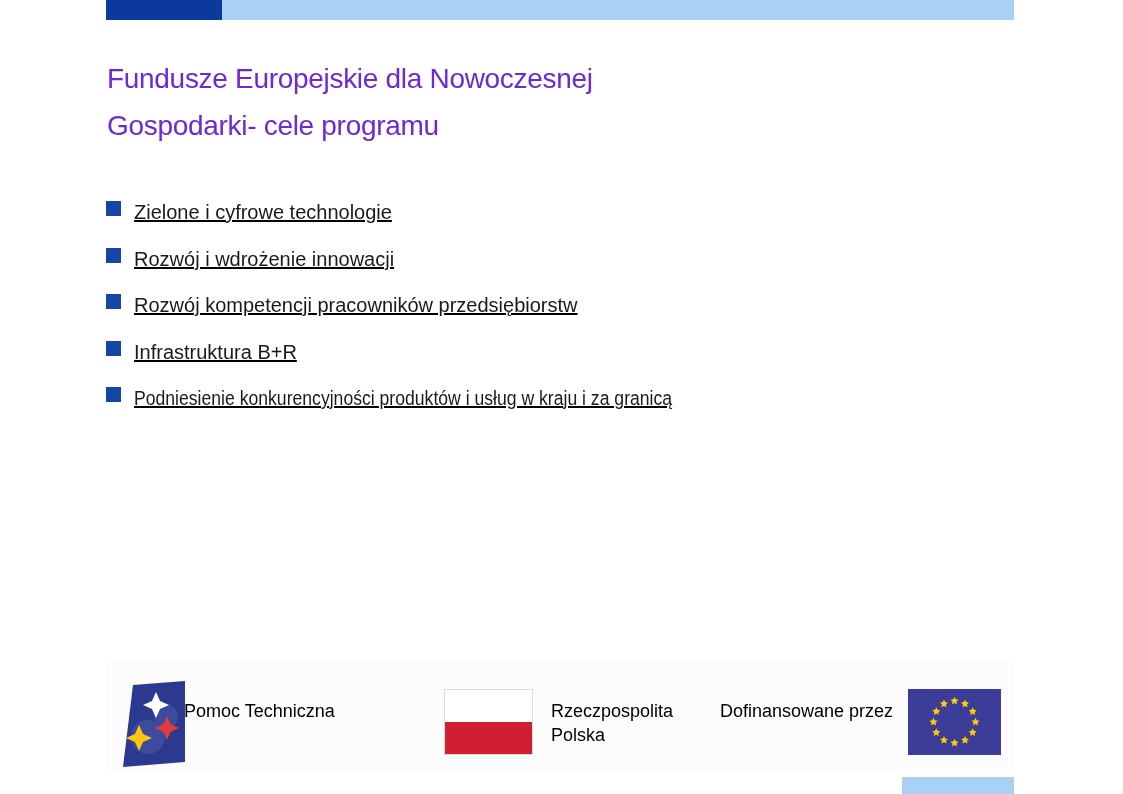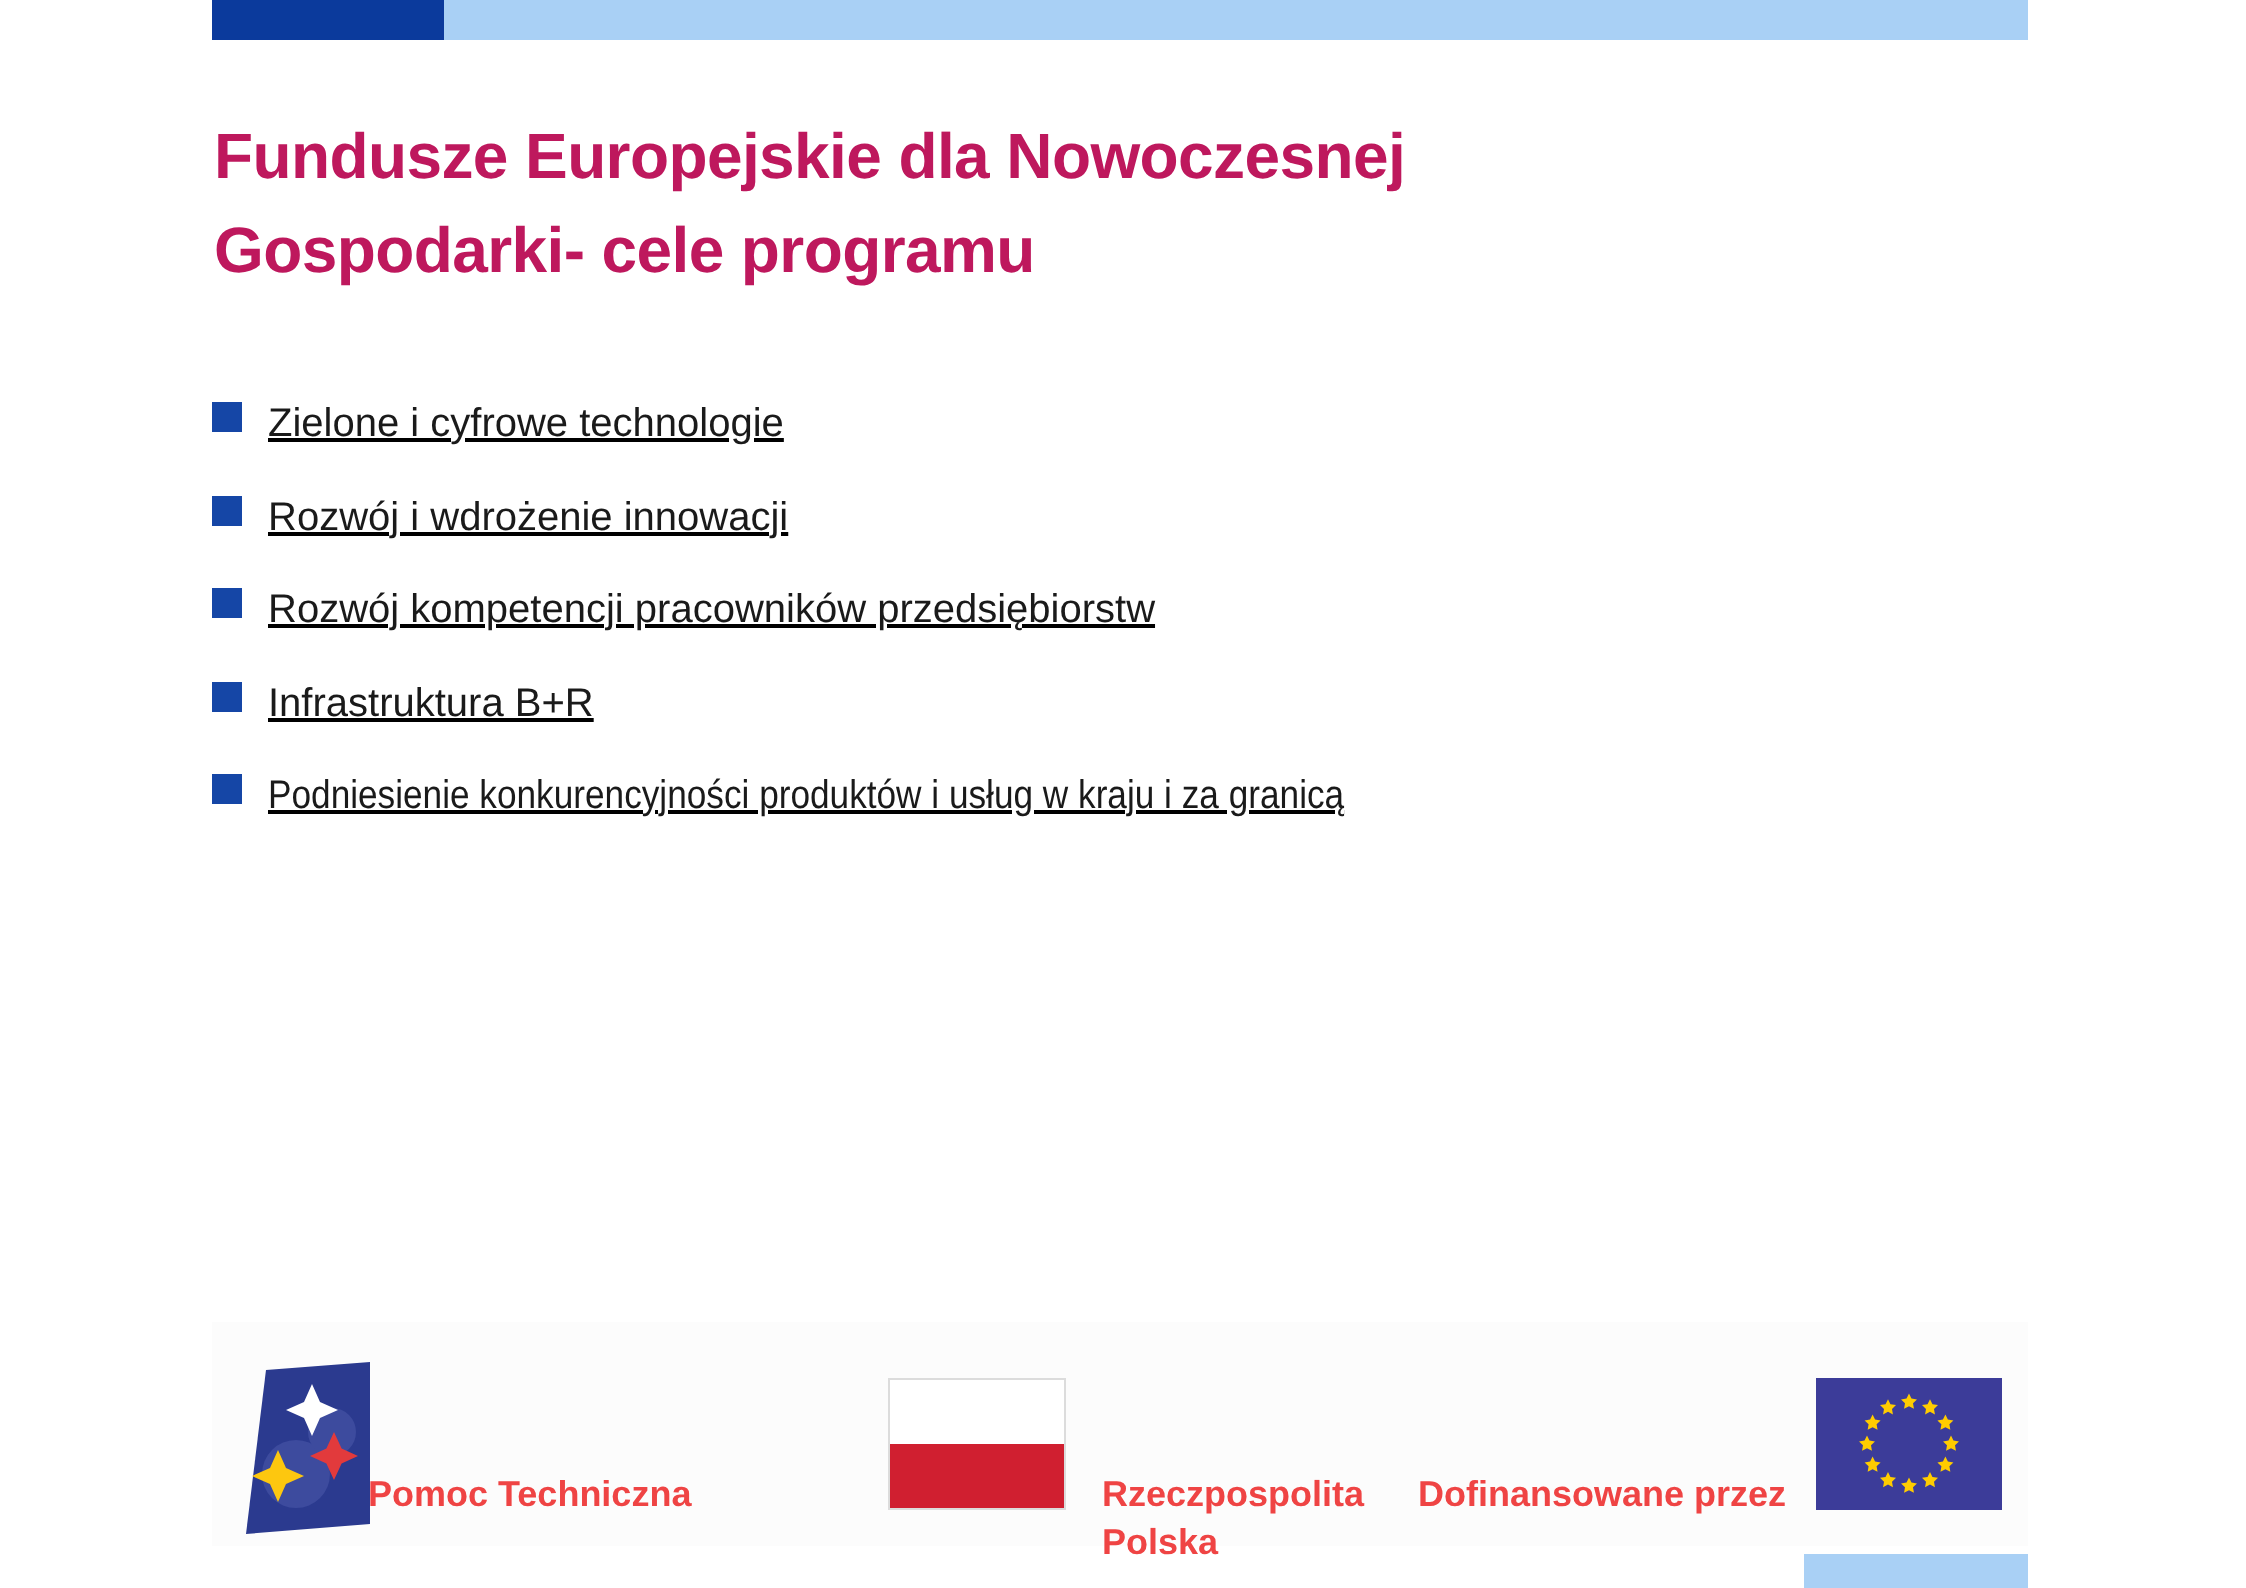--- a/index.html
+++ b/index.html
@@ -22,23 +22,23 @@
   .topbar-light {
     position:absolute; left:222px; top:0;
     width:792px; height:20px;
     background:#a9d0f5;
   }
 
   
   .title {
     position:absolute; left:107px; top:55px;
     width:760px;
-    font-size:32px; font-weight:700;
+    font-size:28px; font-weight:400;
     line-height:47px;
-    color:#be185d;
+    color:#6d28d9;
     letter-spacing:-0.3px;
   }
 
   
   .bullets {
     position:absolute; left:106px; top:201px;
     width:860px;
     list-style:none;
   }
   .bullets li {
@@ -64,24 +64,23 @@
   }
 
   
   .footer {
     position:absolute; left:106px; top:661px;
     width:908px; height:112px;
     background:#fcfcfc;
   }
   .footer-text {
     position:absolute;
-    font-size:18px; font-weight:700;
-    line-height:24px; color:#ef4444;
+    font-size:18px; font-weight:400;
+    line-height:24px; color:#000000;
     white-space:nowrap;
-    margin-top:36px;
   }
   .fe-logo   { position:absolute; left:16px;  top:20px; width:64px; height:86px; }
   .pomoc-text{ left:78px; top:38px; }
   .pl-flag {
     position:absolute; left:338px; top:28px;
     width:89px; height:66px;
     border:1px solid #dcdcdc;
     background:#ffffff;
   }
   .pl-flag .red-half {

